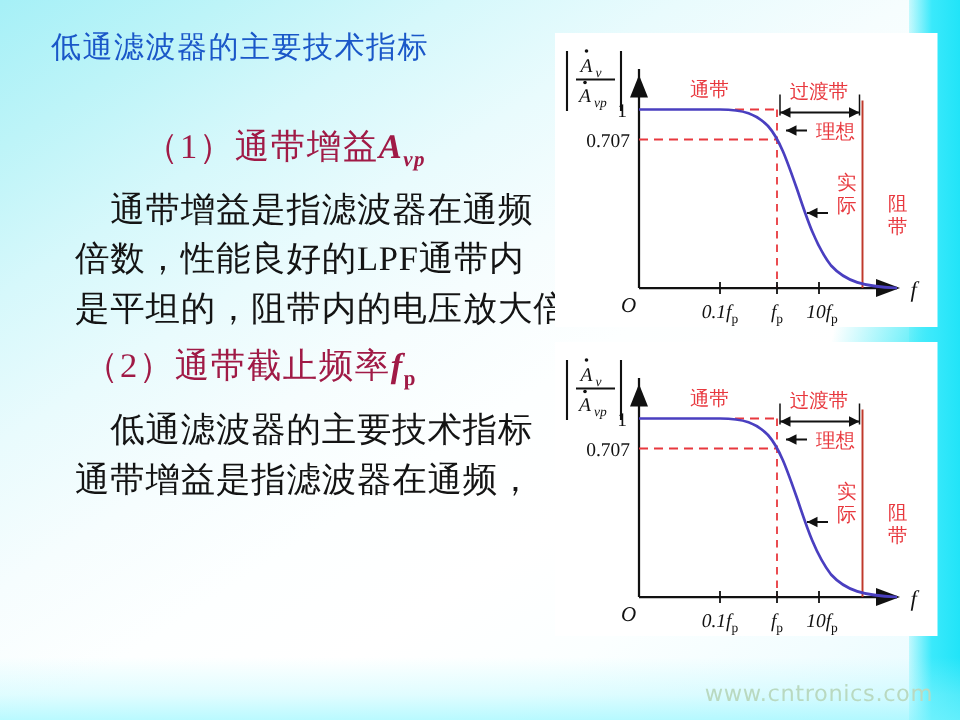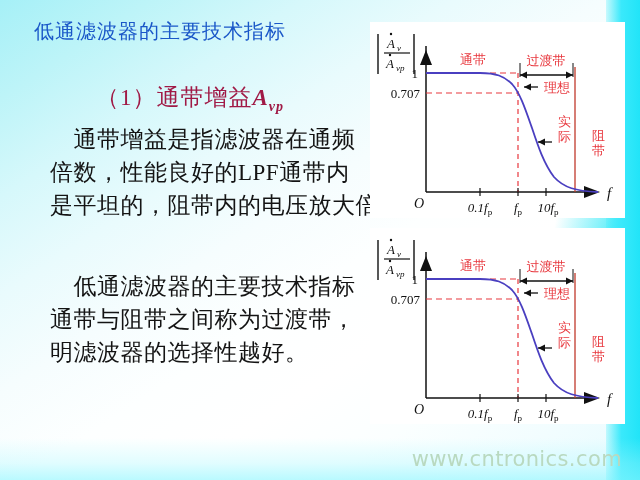--- a/index.html
+++ b/index.html
@@ -121,21 +121,21 @@
   }
   #panel-1 { top: 22px; }
   #panel-2 { top: 228px; }
 
   .chart-svg { display: block; }
 
   #watermark {
     position: absolute;
     right: 18px; bottom: 9px;
     font-family: "DejaVu Sans", "Liberation Sans", sans-serif;
-    font-size: 21px;
+    font-size: 15px;
     color: #b9d9c0;
     letter-spacing: 0.4px;
   }
 </style>
 </head>
 <body>
 
 <div id="slide">
 
   <div id="right-band"></div>
@@ -146,24 +146,26 @@
     <div id="page-title">低通滤波器的主要技术指标</div>
 
     <div class="heading" id="h1">
       <span>（1）通带增益</span><span class="var">A</span><span class="sub">vp</span>
     </div>
 
     <div class="body-line" id="b1">　通带增益是指滤波器在通频</div>
     <div class="body-line" id="b3">是平坦的，阻带内的电压放大倍</div>
     <div class="body-line" id="b2"><span>倍数，性能良好的LPF通带内</span></div>
 
+    <div class="heading" id="h2">
+      <span>（2）通带截止频率</span><span class="var">f</span><span class="sub-up">p</span>
+    </div>
 
     <div class="body-line" id="b4">　低通滤波器的主要技术指标</div>
-    <div class="body-line" id="b5">通带与阻带之间称为过渡带，</div>
-    <div class="body-line" id="b6">明滤波器的选择性越好。</div>
+    <div class="body-line" id="b5">通带增益是指滤波器在通频，</div>
   </div>
 
   <div class="chart-panel" id="panel-1">
     <svg class="chart-svg" width="255" height="196" viewBox="0 0 255 196">
 
       <g fill="#111">
         <path d="M8,12 L8,52" stroke="#111" stroke-width="1.4" fill="none"></path>
         <path d="M44,12 L44,52" stroke="#111" stroke-width="1.4" fill="none"></path>
         <text x="17" y="26" font-family="Liberation Serif, serif" font-style="italic" font-size="13">A</text>
         <text x="27" y="29" font-family="Liberation Serif, serif" font-style="italic" font-size="9">v</text>

